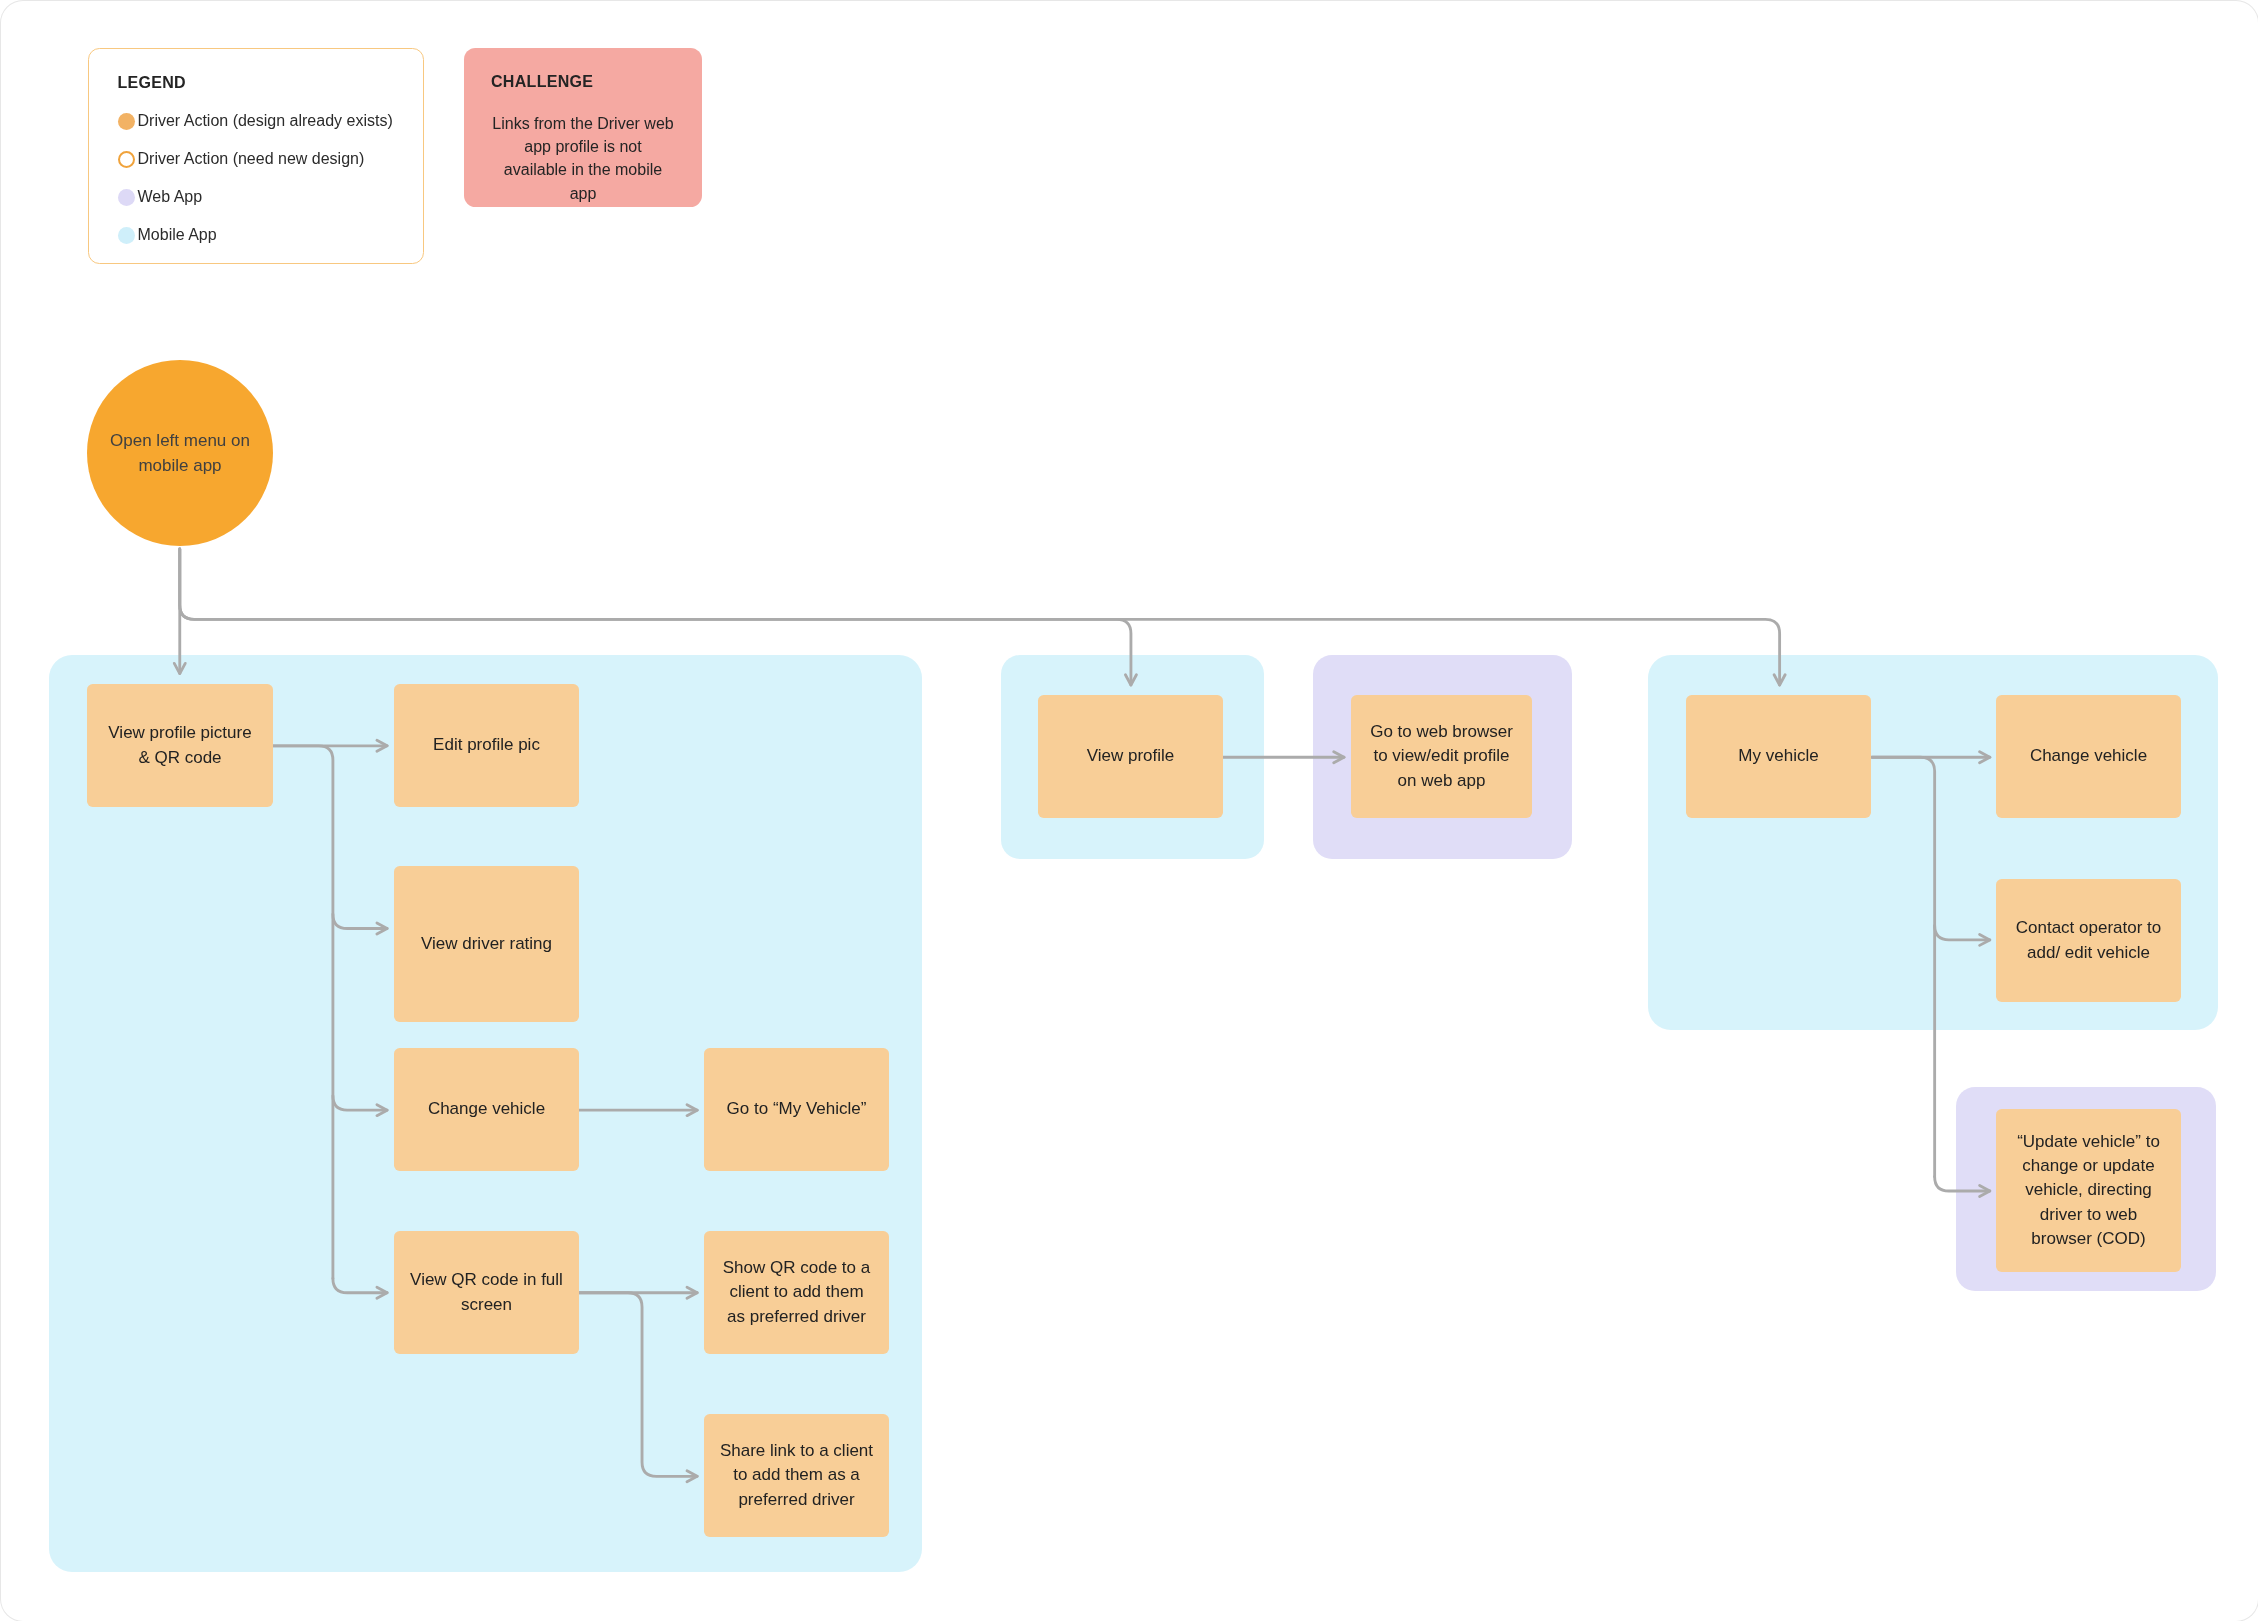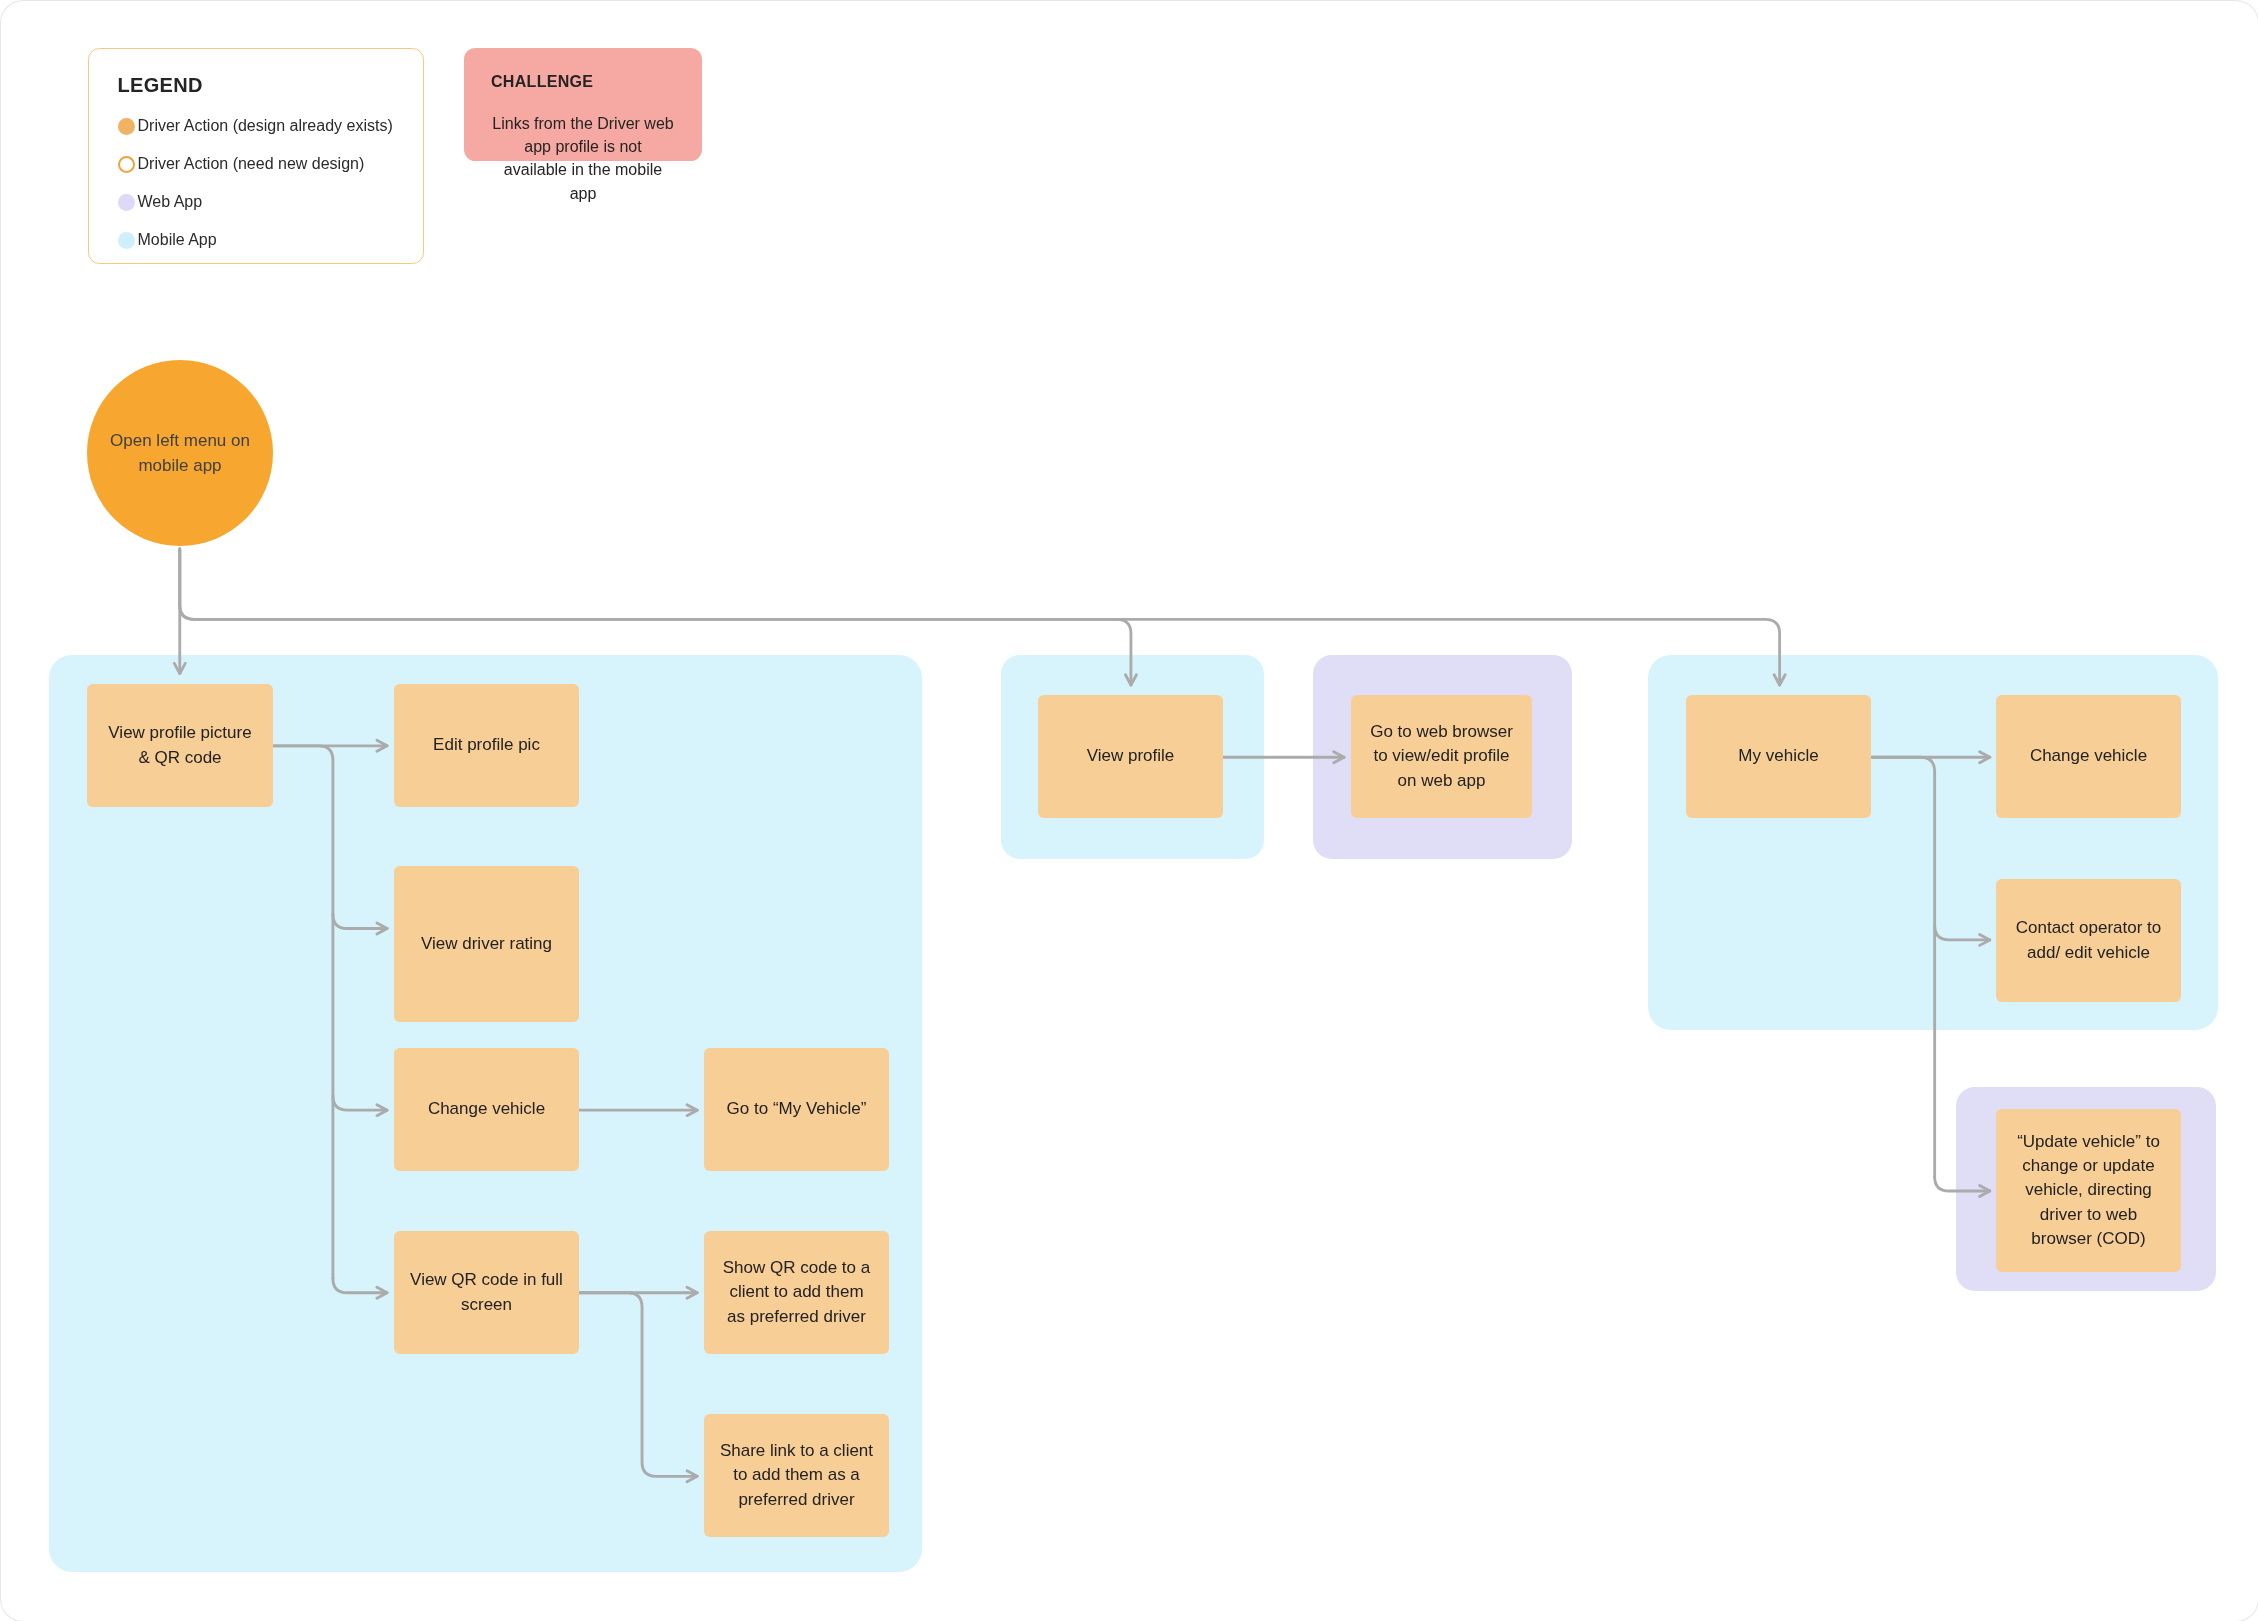--- a/index.html
+++ b/index.html
@@ -21,41 +21,41 @@
   
   .legend {
     position: absolute;
     left: 88px; top: 48px; width: 336px; height: 216px;
     background: #ffffff;
     border: 1.9px solid var(--legend-border, #F8C880);
     border-radius: 11.4px;
     padding: 25px 28.5px;
   }
   .legend-title {
-    font-size: 20px; font-weight: 700; letter-spacing: 0.3px;
+    font-size: 16px; font-weight: 700; letter-spacing: 0.3px;
     margin-bottom: 17px;
   }
   .legend-item {
     display: flex; align-items: flex-end; gap: 3px;
     height: 21px; margin-bottom: 17px;
   }
   .legend-item:last-child { margin-bottom: 0; }
   .sw {
     width: 17px; height: 17px; border-radius: 50%; flex: 0 0 17px;
   }
   .sw-filled  { background: var(--legend-swatch-filled, #F2B264); }
   .sw-outline { background: #ffffff; border: 2.9px solid var(--legend-swatch-outline, #F0A33C); }
   .sw-web     { background: var(--legend-swatch-web, #DDD9F6); }
   .sw-mobile  { background: var(--legend-swatch-mobile, #CFEFFA); }
   .legend-label { font-size: 16px; color: #2b2b2b; white-space: nowrap; }
 
   
   .challenge {
     position: absolute;
-    left: 464px; top: 48px; width: 238px; height: 113px;
+    left: 464px; top: 48px; width: 238px; height: 159px;
     background: var(--challenge-fill, #F5A9A2);
     border-radius: 11.4px;
     padding: 25px 27px;
   }
   .challenge-title { font-size: 16px; font-weight: 700; letter-spacing: 0.3px; margin-bottom: 21px; }
   .challenge-text  { font-size: 16px; line-height: 1.45; text-align: center; }
 
   
   .start-node {
     position: absolute;

